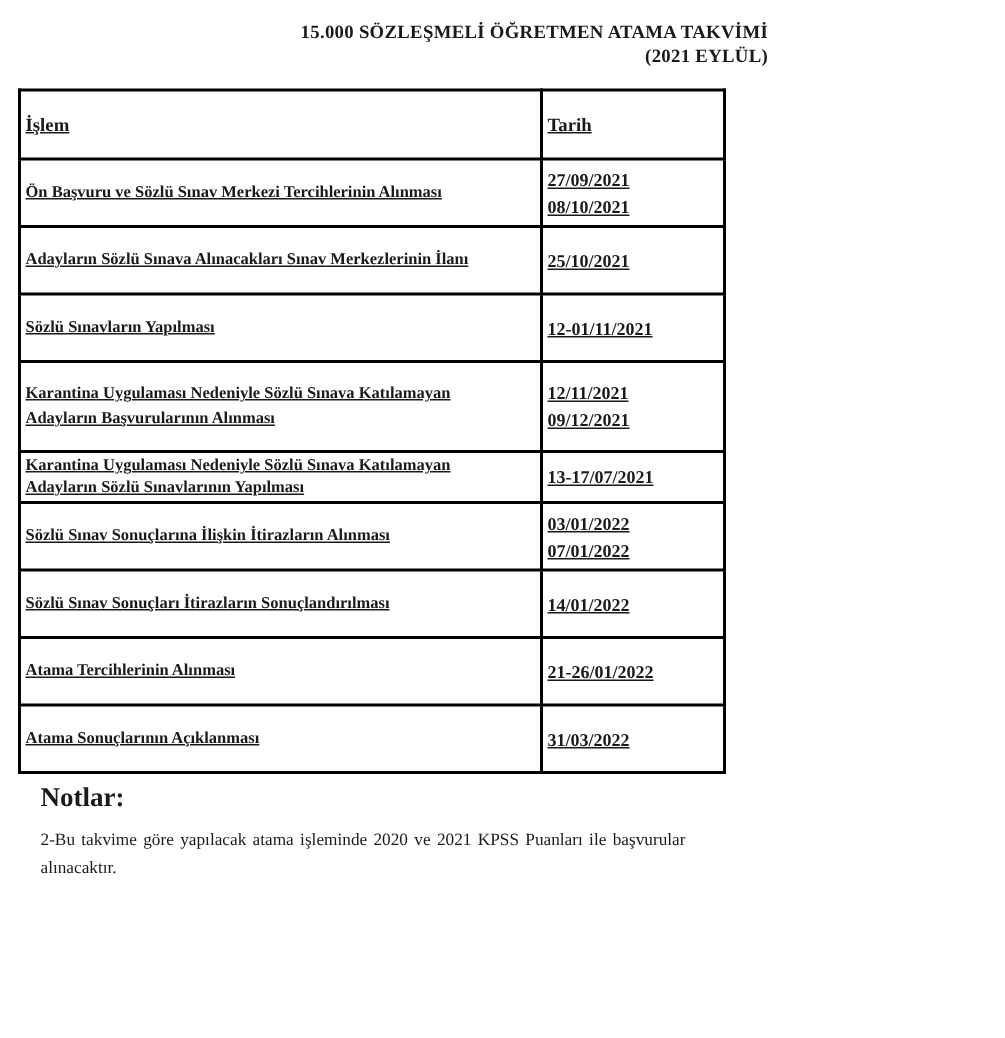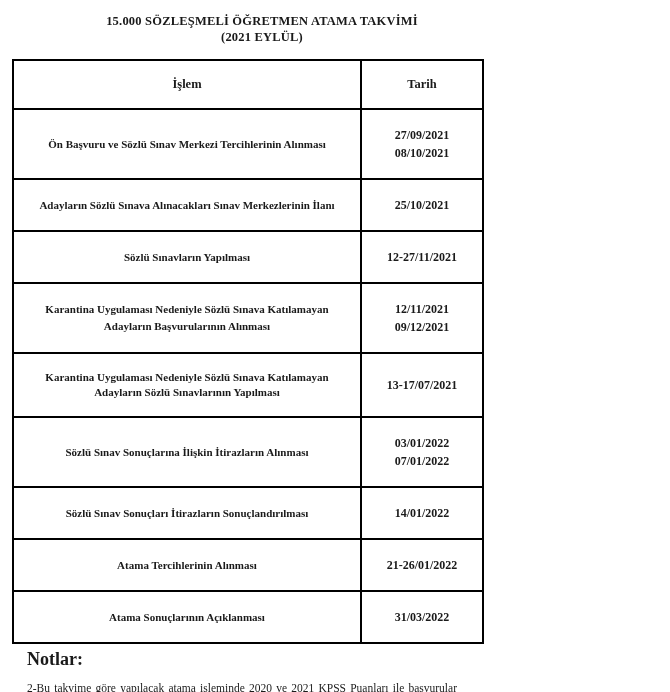--- a/index.html
+++ b/index.html
@@ -8,41 +8,42 @@
     width: 670px;
     height: 692px;
     background: var(--bg-color, #ffffff);
     color: var(--text-color, #1a1a1a);
     font-family: "Liberation Serif", "DejaVu Serif", serif;
     overflow: hidden;
   }
   .title-block {
     margin: 13px 0 0 12px;
     width: 500px;
-    text-align: center;
+    text-align: right;
     font-weight: bold;
     font-size: 12.5px;
     line-height: 16px;
     letter-spacing: 0.2px;
     white-space: nowrap;
   }
   table.schedule {
     margin: 14px 0 0 12px;
     width: 470px;
     border-collapse: collapse;
     table-layout: fixed;
   }
   table.schedule th,
   table.schedule td {
     border: 2px solid var(--border-color, #000000);
-    text-align: center;
+    text-align: left;
     vertical-align: middle;
     font-weight: bold;
-    padding: 16px 3px;
+    padding: 1px 3px;
     overflow: hidden;
+    text-decoration: underline;
   }
   table.schedule thead tr { height: 46px; }
   table.schedule th { font-size: 12.5px; }
   table.schedule td.islem-cell {
     font-size: 11px;
     line-height: 17px;
     white-space: pre-line;
   }
   table.schedule td.tarih-cell {
     font-size: 12px;
@@ -96,21 +97,21 @@
           <td class="islem-cell">Ön Başvuru ve Sözlü Sınav Merkezi Tercihlerinin Alınması</td>
           <td class="tarih-cell">27/09/2021
 08/10/2021</td>
         </tr>
         <tr>
           <td class="islem-cell">Adayların Sözlü Sınava Alınacakları Sınav Merkezlerinin İlanı</td>
           <td class="tarih-cell">25/10/2021</td>
         </tr>
         <tr>
           <td class="islem-cell">Sözlü Sınavların Yapılması</td>
-          <td class="tarih-cell">12-27/11/2021</td>
+          <td class="tarih-cell">12-01/11/2021</td>
         </tr>
         <tr>
           <td class="islem-cell">Karantina Uygulaması Nedeniyle Sözlü Sınava Katılamayan
 Adayların Başvurularının Alınması</td>
           <td class="tarih-cell">12/11/2021
 09/12/2021</td>
         </tr>
         <tr>
           <td class="islem-cell">Karantina Uygulaması Nedeniyle Sözlü Sınava Katılamayan
 Adayların Sözlü Sınavlarının Yapılması</td>

